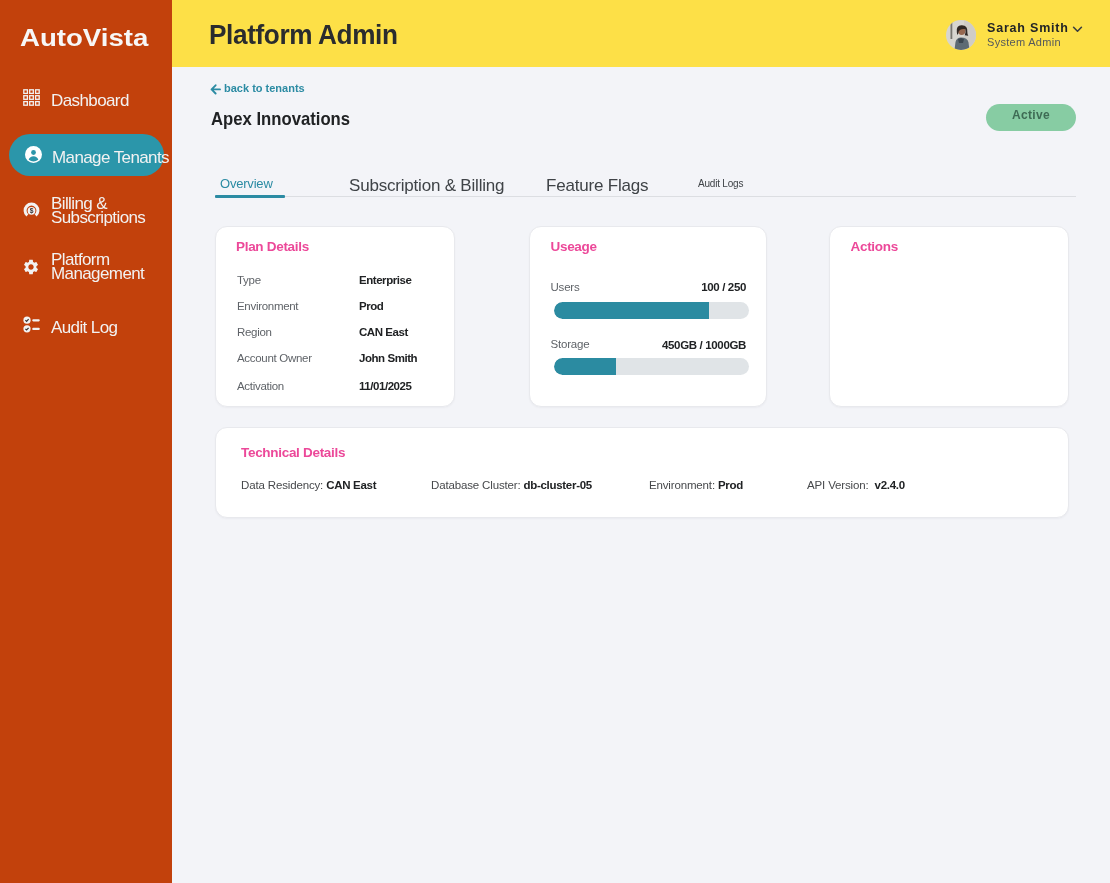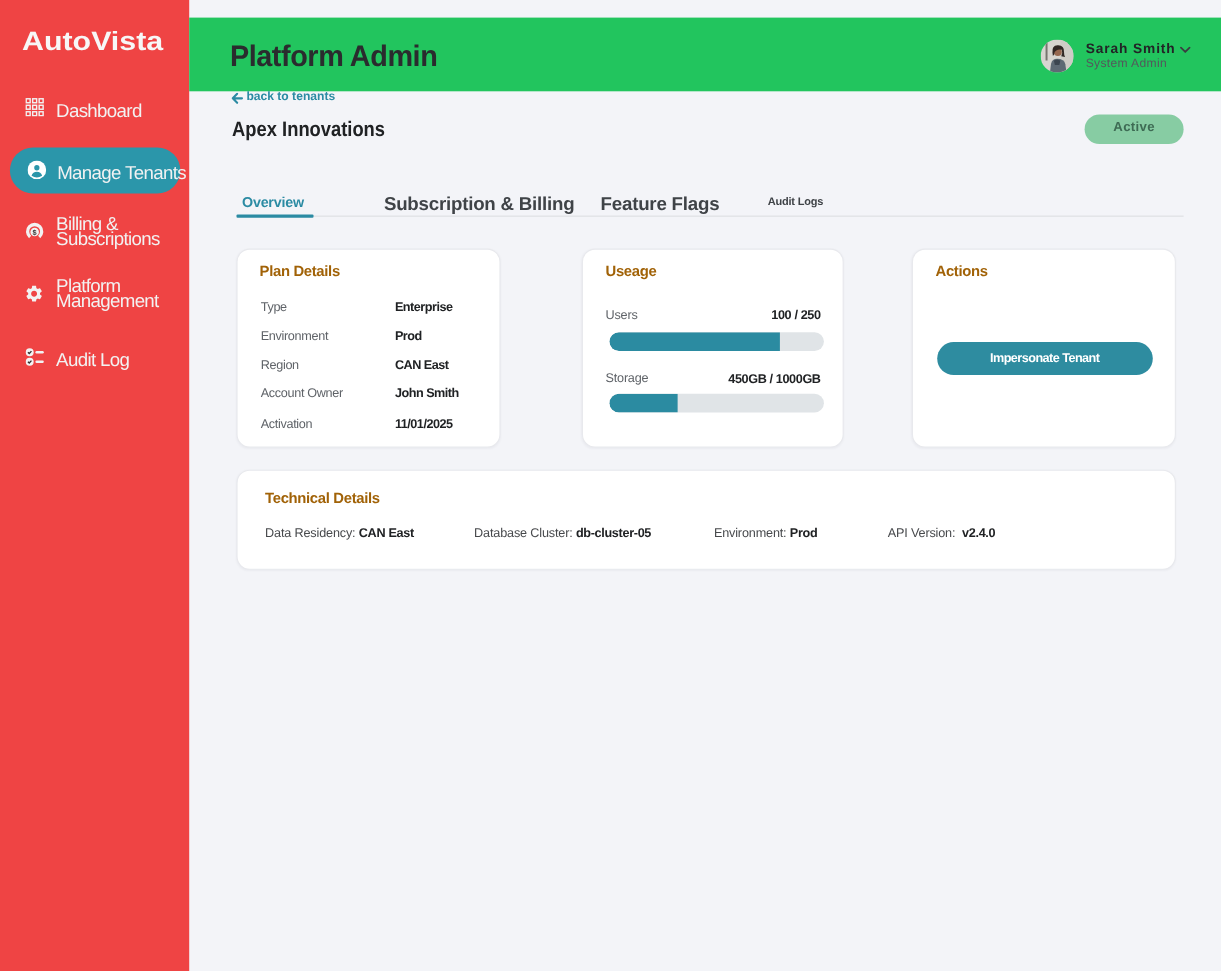--- a/index.html
+++ b/index.html
@@ -1,43 +1,43 @@
 <!DOCTYPE html>
 <html><head>
 <meta charset="utf-8">
 <style>
   * { margin:0; padding:0; box-sizing:border-box; }
   html,body { width:1110px; height:883px; font-family:"Liberation Sans", sans-serif; background:#f3f4f8; overflow:hidden; }
   .abs { position:absolute; }
 
   
-  #sidebar { position:absolute; left:0; top:0; width:172px; height:883px; background:#ef4444; }
+  #sidebar { position:absolute; left:0; top:0; width:172px; height:883px; background:#c2410c; }
   #logo { position:absolute; left:20px; top:24px; font-size:24px; font-weight:bold; color:#f7f7f7; transform:scaleX(1.15); transform-origin:left center; }
   .nav-label { color:#f2f2f2; font-size:17px; font-weight:normal; letter-spacing:-0.6px; }
   #pill-active { position:absolute; left:9px; top:134px; width:155px; height:42px; background:#2b96aa; border-radius:21px; }
 
   
-  #header { position:absolute; left:172px; top:0; width:938px; height:67px; background:#22c55e;margin-top:16px; }
+  #header { position:absolute; left:172px; top:0; width:938px; height:67px; background:#fde047; }
   #title { position:absolute; left:37px; top:19.5px; font-size:27px; font-weight:bold; color:#2a2c2e; letter-spacing:-0.4px; transform:scaleX(0.97); transform-origin:left center; }
   #uname { position:absolute; left:815px; top:22.4px; font-size:12.5px; letter-spacing:0.8px; line-height:1; font-weight:bold; color:#222426; }
   #urole { position:absolute; left:815px; top:37px; font-size:11px; letter-spacing:0.3px; line-height:1; color:#54585c; }
 
   
   #backlink { position:absolute; left:224px; top:82.7px; font-size:11px; line-height:1; font-weight:bold; color:#2b8ba3; }
   #h1 { position:absolute; left:211px; top:108px; font-size:19px; font-weight:bold; color:#202224; transform:scaleX(0.878); transform-origin:left center; }
   #statuspill { position:absolute; left:986px; top:104px; width:90px; height:27px; background:#87cca3; border-radius:14px; text-align:center; line-height:22.5px; font-size:12px; letter-spacing:0.3px; font-weight:bold; color:#3e6b54; }
 
   
-  .tab { position:absolute; font-size:13px; font-weight:bold; color:#3f4347; letter-spacing:-0.2px; }
+  .tab { position:absolute; font-size:13px; font-weight:normal; color:#3f4347; letter-spacing:-0.2px; }
   #tab1 { left:220px; top:176px; color:#2b8ba3; }
   #tabline { position:absolute; left:216px; top:196px; width:860px; height:1px; background:#dcdee2; }
   #tabunder { position:absolute; left:215px; top:195px; width:70px; height:3px; background:#2b8ba3; border-radius:1px; }
 
   .card { position:absolute; background:#ffffff; border:1px solid #e8e9ed; border-radius:12px; box-shadow:0 1px 2px rgba(20,30,40,0.04); }
-  .cardtitle { position:absolute; font-size:13.5px; font-weight:bold; color:#a16207; letter-spacing:-0.3px;text-align:center; }
+  .cardtitle { position:absolute; font-size:13.5px; font-weight:bold; color:#ec4899; letter-spacing:-0.3px;text-align:center; }
 
   
   .plabel { position:absolute; left:21px; font-size:11.5px; letter-spacing:-0.3px; color:#5f6368; }
   .pval { position:absolute; left:143px; font-size:11.5px; letter-spacing:-0.45px; font-weight:bold; color:#202224; }
 
   
   .ulabel { position:absolute; left:20.5px; font-size:11.5px; letter-spacing:-0.2px; color:#5f6368; }
   .uval { position:absolute; right:20px; font-size:11.5px; letter-spacing:-0.35px; font-weight:bold; color:#202224; }
   .track { position:absolute; left:23.7px; width:195.5px; height:17px; background:#e0e4e7; border-radius:8.5px; overflow:hidden; }
   .fill { height:17px; background:#2b8ba1; border-radius:8.5px 0 0 8.5px; }
@@ -166,21 +166,20 @@
     </div>
   <div class="ulabel" style="top:111px">Storage</div>
   <div class="uval" style="top:111.5px">450GB / 1000GB</div>
   <div class="track" style="top:131px">
       <div class="fill" style="width:62px"></div>
     </div>
 </div>
 
 <div class="card" style="left:829px;top:226px;width:240px;height:181px">
   <div class="cardtitle" style="position:absolute;left:20.5px;top:12.2px">Actions</div>
-  <div class="btn btn-filled" style="top:84px;height:30px;line-height:30px">Impersonate Tenant</div>
 </div>
 
 <div class="card" style="left:215px;top:427px;width:854px;height:91px">
   <div class="cardtitle" style="position:absolute;left:25px;top:17px">Technical Details</div>
   <div class="abs trow" style="left:25px;top:51.5px"><span class="tlabel">Data Residency: </span><span class="tval">CAN East</span></div>
   <div class="abs trow" style="left:215px;top:51.5px"><span class="tlabel">Database Cluster: </span><span class="tval">db-cluster-05</span></div>
   <div class="abs trow" style="left:433px;top:51.5px"><span class="tlabel">Environment: </span><span class="tval">Prod</span></div>
   <div class="abs trow" style="left:591px;top:51.5px"><span class="tlabel">API Version: &nbsp;</span><span class="tval">v2.4.0</span></div>
 </div>
 

